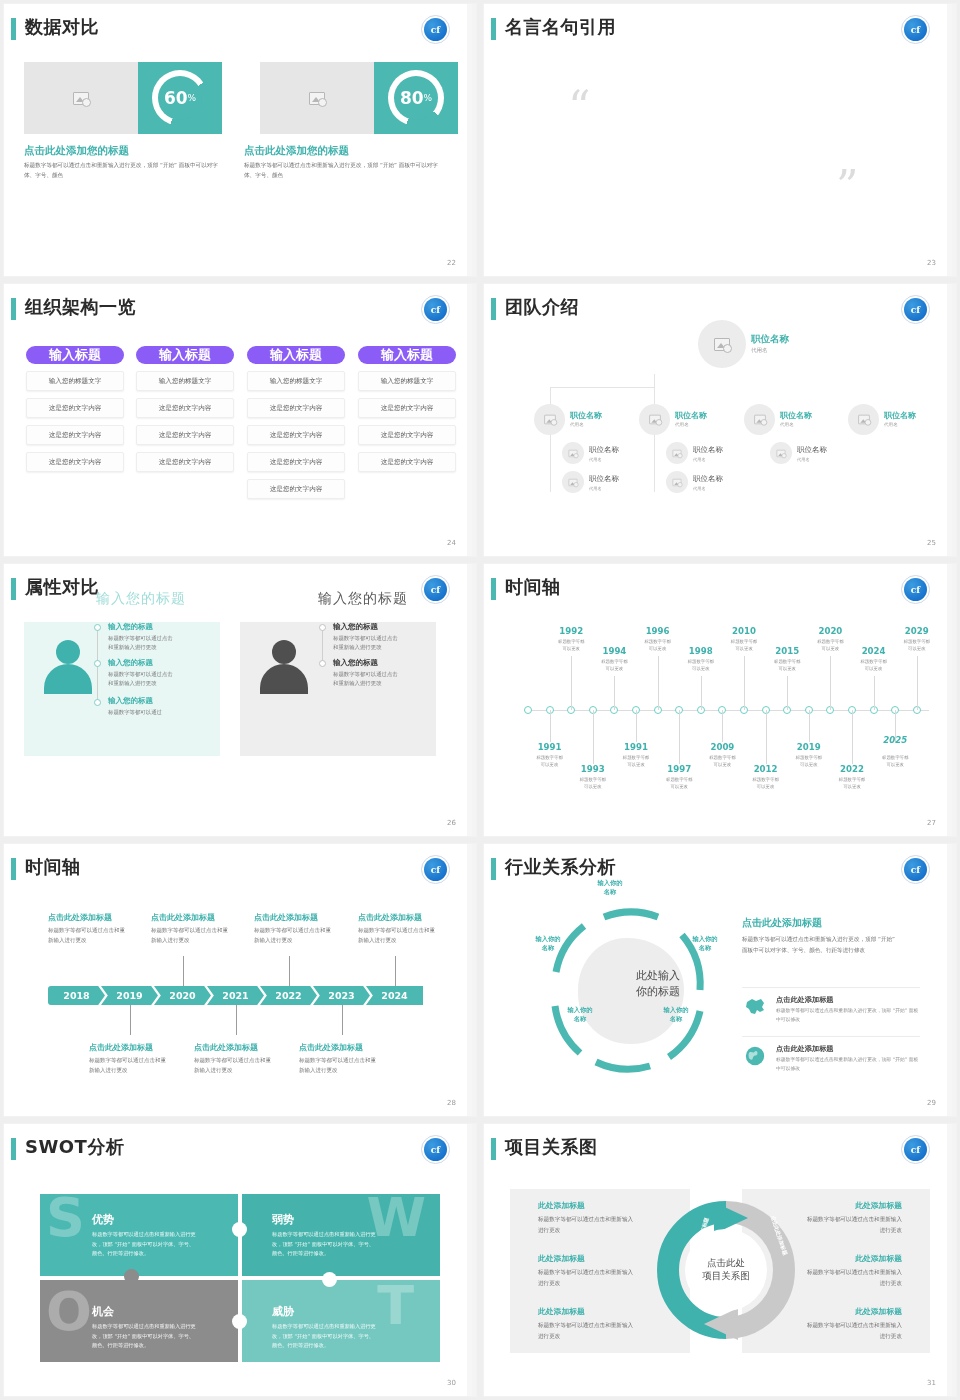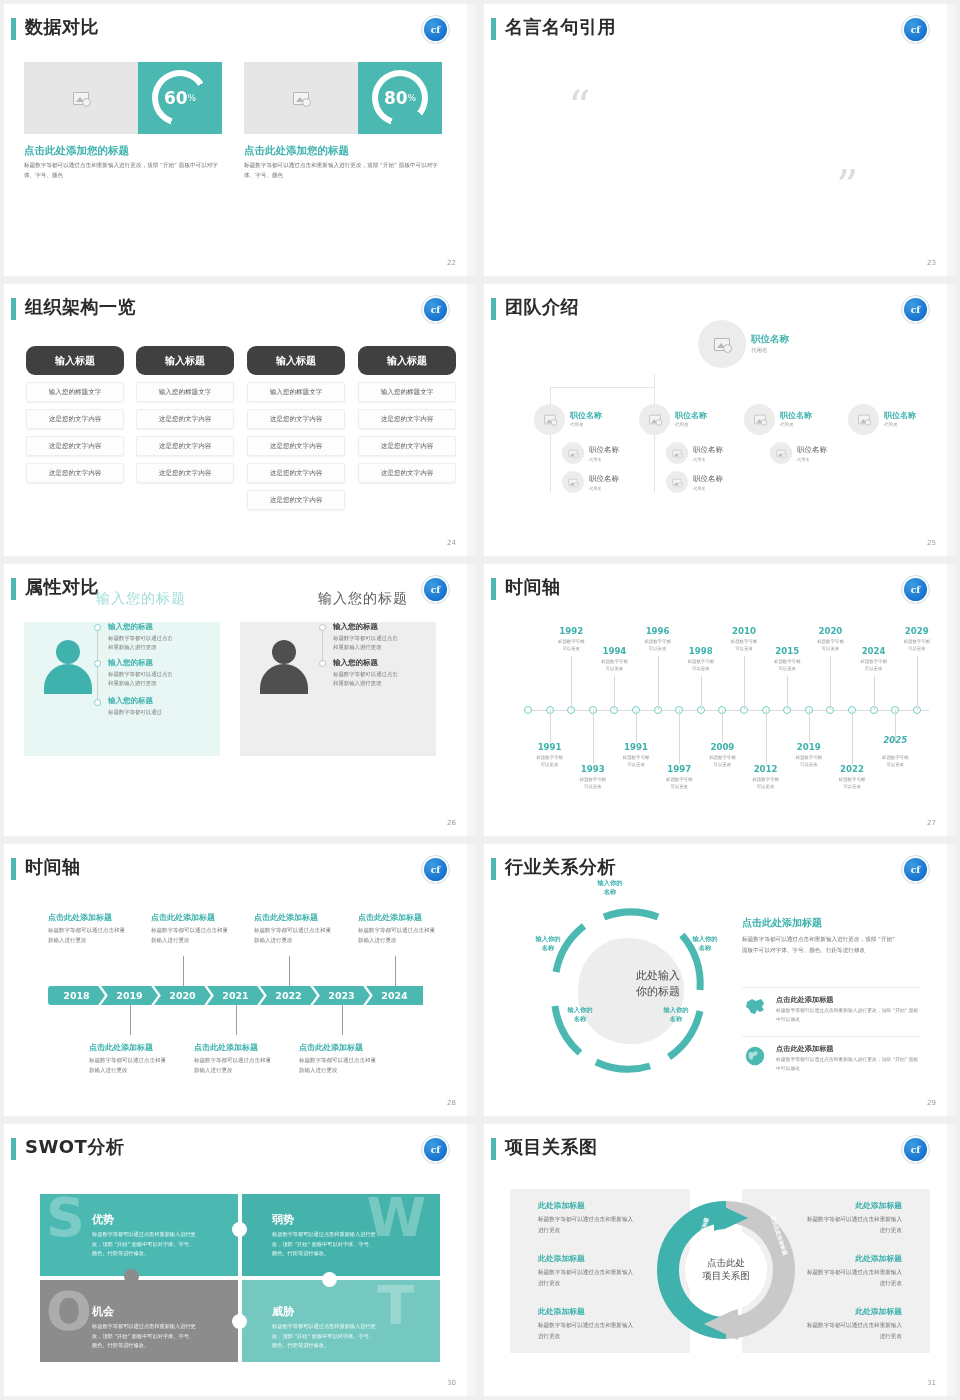--- a/index.html
+++ b/index.html
@@ -80,23 +80,23 @@
   .s22-card .right { width:84px; background:#4bb8b2; display:flex; align-items:center; justify-content:center;}
   .donut { position:relative; width:56px; height:56px; border-radius:50%; }
   .donut .lbl { position:absolute; inset:0; display:flex; align-items:center; justify-content:center;
     color:#fff; font-size:17px; font-weight:bold; }
   .donut .lbl sup { font-size:9px; font-weight:normal; }
   .s22-h { position:absolute; font-size:10.5px; font-weight:bold; color:#3fb2ad; }
   .s22-p { position:absolute; font-size:5.6px; color:#6d6d6d; line-height:1.85; width:205px; }
 
   
   .s24-col { position:absolute; top:62px; width:98px; }
-  .s24-head { height:29px; border-radius:9px; background:#404040;
+  .s24-head { height:18px; border-radius:9px; background:#8b5cf6;
     display:flex; align-items:center; justify-content:center;
-    color:#fff; font-size:10px; font-weight:bold; }
+    color:#fff; font-size:13px; font-weight:bold; }
   .s24-cell { margin-top:7px; height:20px; background:#fdfdfd;
     border:1px solid #eeeeee; border-radius:2px;
     box-shadow: 0 1px 2px rgba(0,0,0,.06);
     display:flex; align-items:center; justify-content:center;
     font-size:6.6px; color:#555; }
 
   
   .avatar { border-radius:50%; background:#ececec; display:flex; align-items:center; justify-content:center; }
   .t-name { font-size:9.5px; font-weight:bold; color:#3fb2ad; line-height:1.1;}
   .t-sub  { font-size:5.5px; color:#9c9c9c; margin-top:2px;}
@@ -178,21 +178,21 @@
           <div class="lbl">
               <span>60</span>
               <sup>%</sup>
             </div>
         </div>
       </div>
     </div>
     <div class="s22-h" style="left:20px;top:140px;">点击此处添加您的标题</div>
     <div class="s22-p" style="left:20px;top:156px;">标题数字等都可以通过点击和重新输入进行更改，顶部 “开始” 面板中可以对字体、字号、颜色</div>
 
-    <div class="s22-card" style="left:240px;">
+    <div class="s22-card" style="left:256px;">
       <div class="left">
           <span class="ph-icon"></span>
         </div>
       <div class="right">
         <div class="donut" style="background:conic-gradient(from 200deg,#ffffff 0 80%,#4bb8b2 80% 100%);">
           <div style="position:absolute;inset:6px;border-radius:50%;background:#4bb8b2;"></div>
           <div class="lbl">
               <span>80</span>
               <sup>%</sup>
             </div>

